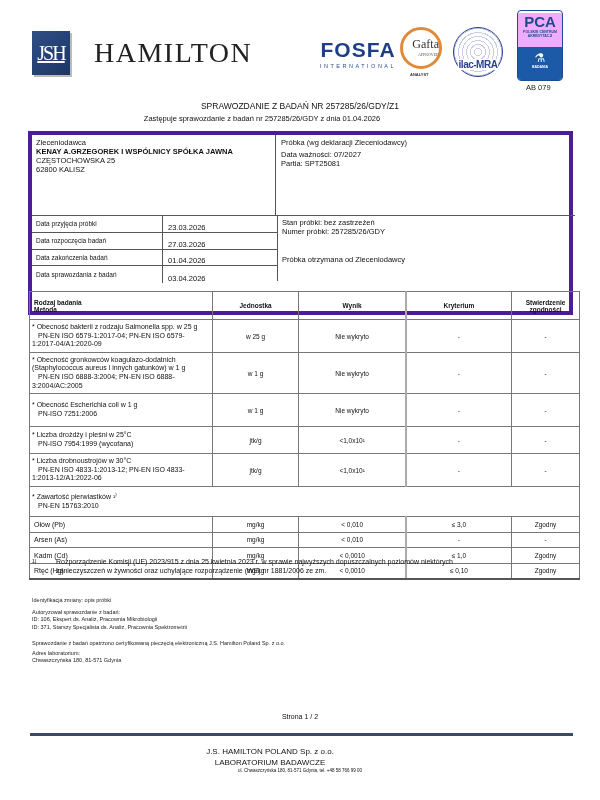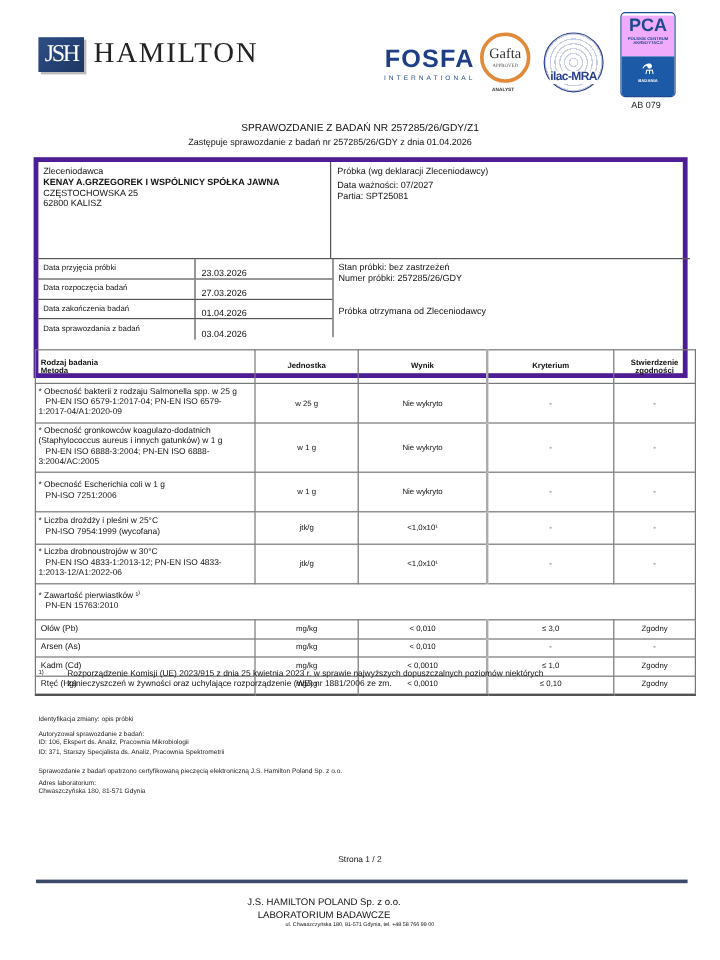--- a/index.html
+++ b/index.html
@@ -1,47 +1,47 @@
 <!DOCTYPE html>
 <html><head>
 <meta charset="utf-8">
 <style>
   * { box-sizing: border-box; margin: 0; padding: 0; }
   body { width: 600px; height: 800px; background: #fff; font-family: "Liberation Sans", sans-serif; color: #111; position: relative; overflow: hidden; }
   .abs { position: absolute; }
 
   
   .hamilton-logo { left: 32px; top: 31px; display: flex; align-items: center; }
-  .jsh-box { width: 38px; height: 29px; background: linear-gradient(135deg,#2f4f86,#1d3563); color: #fff; font-family: "Liberation Serif", serif; font-size: 20px; display: flex; align-items: center; justify-content: center; box-shadow: 2px 2px 0 #bbb; letter-spacing: -2px; }
-  .hamilton-word { font-family: "Liberation Serif", serif; font-size: 24px; letter-spacing: 1.5px; margin-left: 8px; color: #222; }
+  .jsh-box { width: 38px; height: 44px; background: linear-gradient(135deg,#2f4f86,#1d3563); color: #fff; font-family: "Liberation Serif", serif; font-size: 20px; display: flex; align-items: center; justify-content: center; box-shadow: 2px 2px 0 #bbb; letter-spacing: -2px; text-decoration: underline; }
+  .hamilton-word { font-family: "Liberation Serif", serif; font-size: 28px; letter-spacing: 1.5px; margin-left: 24px; color: #222; }
 
   .fosfa { left: 320px; top: 38px; text-align: center; }
   .fosfa-word { font-size: 21px; font-weight: bold; color: #1e3f86; letter-spacing: 1px; }
   .fosfa-sub { font-size: 5.5px; color: #2a4d8f; letter-spacing: 2.5px; margin-top: 1px; }
 
-  .gafta { left: 400px; top: 27px; width: 42px; height: 42px; border: 3px solid #e08a3a; border-radius: 50%; text-align: center; font-family: "Liberation Serif", serif; }
+  .gafta { left: 400px; top: 27px; width: 42px; height: 42px; border: 3px solid #e08a3a; border-radius: 50%; text-align: right; font-family: "Liberation Serif", serif; }
   .gafta-word { font-size: 12px; color: #333; margin-top: 7px; }
   .gafta-sub { font-size: 4px; color: #555; }
   .gafta-analyst { left: 410px; top: 72px; font-size: 4px; font-weight: bold; color: #333; }
 
   .ilac { left: 453px; top: 27px; width: 50px; height: 50px; border: 1px solid #2a3f8f; border-radius: 50%; display: flex; align-items: center; justify-content: center; background: repeating-radial-gradient(circle, #fff 0 3px, #c7cee6 3px 4px); }
   .ilac-word { font-size: 10px; font-weight: bold; color: #2a3f8f; background: #fff; padding: 0 1px; letter-spacing: -0.5px; margin-top: 24px; }
 
   .pca { left: 517px; top: 10px; width: 46px; height: 71px; border: 1px solid #1c4a8f; border-radius: 4px; overflow: hidden; }
   .pca-top { height: 34px; background: #f0abfc; text-align: center; }
   .pca-word { font-size: 15px; font-weight: bold; color: #1c4a8f; margin-top: 2px; }
   .pca-sub { font-size: 3.5px; color: #1c4a8f; font-weight: bold; line-height: 4px; }
   .pca-bottom { height: 37px; background: #1c5aa8; color: #fff; text-align: center; position: relative; }
   .pca-flask { font-size: 12px; padding-top: 4px; }
   .pca-badania { font-size: 3.5px; font-weight: bold; }
   .ab-code { left: 526px; top: 83px; font-size: 7.5px; color: #222; }
 
   
   .title { left: 0; width: 600px; top: 101px; text-align: center; font-size: 8.5px; }
-  .subtitle { left: 17px; width: 516px; top: 114px; text-align: center; font-size: 7.5px; }
+  .subtitle { left: 4px; width: 516px; top: 114px; text-align: center; font-size: 7.5px; }
 
   
   .client-box { left: 28px; top: 131px; width: 545px; height: 184px; border: 4px solid #4c1d95; }
   .cb-left { position: absolute; left: 0; top: 0; width: 244px; height: 80px; border-right: 1px solid #555; padding: 3px 4px; font-size: 7.5px; line-height: 9px; }
   .cb-left .bold { font-weight: bold; }
   .cb-right { position: absolute; left: 245px; top: 0; width: 298px; height: 80px; padding: 3px 4px; font-size: 7.5px; line-height: 9px; }
   .cb-right .spaced { margin-bottom: 3px; }
   .dates { position: absolute; left: 0; top: 80px; width: 245px; border-top: 1px solid #555; }
   .date-row { display: flex; height: 16.75px; border-bottom: 1px solid #555; font-size: 6.5px; align-items: flex-end; }
   .date-row:last-child { border-bottom: none; }

